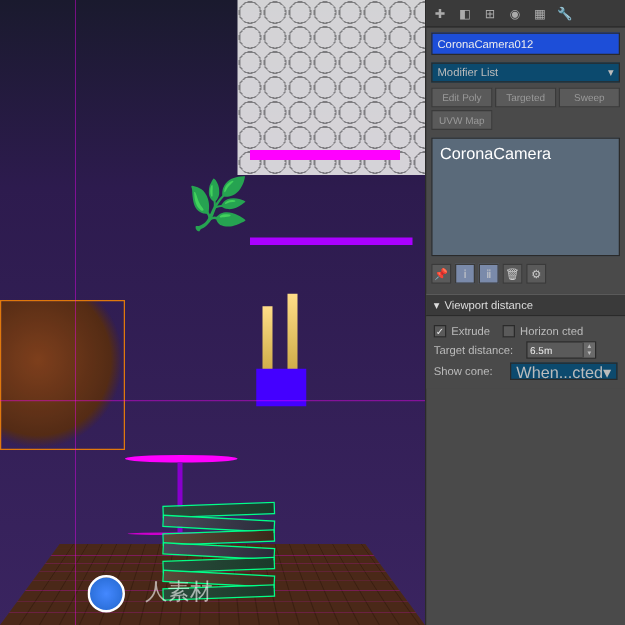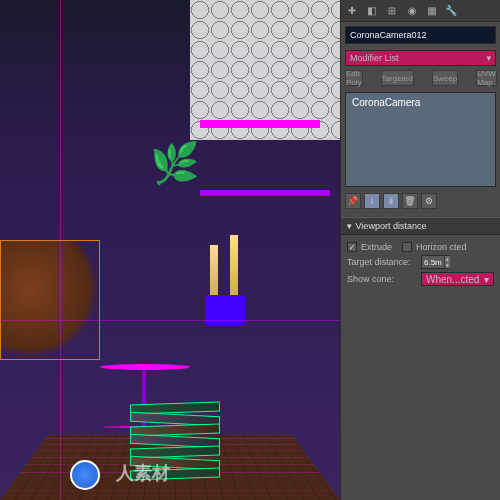--- a/index.html
+++ b/index.html
@@ -16,40 +16,40 @@
 .candle { position: absolute; bottom: 200px; left: 210px; width: 8px; height: 55px; background: linear-gradient(#ffdd88, #ccaa44); }
 .candle2 { position: absolute; bottom: 200px; left: 230px; width: 8px; height: 65px; background: linear-gradient(#ffdd88, #ccaa44); }
 .candlebase { position: absolute; bottom: 175px; left: 205px; width: 40px; height: 30px; background: #4400ff; }
 .plant { position: absolute; top: 140px; left: 150px; width: 40px; height: 80px; }
 .plant::before { content: '🌿'; font-size: 40px; color: #6644ff; filter: hue-rotate(40deg); }
 .books { position: absolute; bottom: 20px; left: 130px; width: 90px; }
 .book { height: 10px; margin-bottom: 1px; border: 1px solid #00ff88; background: linear-gradient(90deg, #2a4a3a, #1a3a2a); transform: rotate(-2deg); }
 .book:nth-child(2n) { transform: rotate(3deg); background: linear-gradient(90deg, #4a4a5a, #2a2a3a); }
 .book:nth-child(3n) { background: linear-gradient(90deg, #5a4a3a, #3a2a1a); }
 .wf-line { position: absolute; background: rgba(255,0,255,0.4); }
-.watermark { position: absolute; bottom: 15px; right: 170px; color: rgba(255,255,255,0.6); font-size: 18px; font-weight: bold; }
+.watermark { position: absolute; bottom: 15px; right: 170px; color: rgba(255,255,255,0.6); font-size: 18px; font-weight: normal; }
 .wm-logo { position: absolute; bottom: 10px; right: 240px; width: 30px; height: 30px; border-radius: 50%; background: radial-gradient(circle, #4488ff, #2266cc); border: 2px solid #fff; }
 
 .panel { width: 160px; height: 500px; background: #4a4a4a; border-left: 1px solid #2a2a2a; display: flex; flex-direction: column; font-size: 9px; color: #ccc; }
 .toolbar { height: 22px; background: #3a3a3a; display: flex; align-items: center; padding: 0 4px; gap: 6px; border-bottom: 1px solid #2a2a2a; }
 .tb-icon { width: 14px; height: 14px; display: flex; align-items: center; justify-content: center; color: #aaa; cursor: pointer; font-size: 10px; }
-.name-field { margin: 4px; height: 18px; background: #0f172a; border: 1px solid #2a2a2a; padding: 0 4px; display: flex; align-items: center; color: #eee; }
-.dropdown { margin: 2px 4px; height: 16px; background: #be185d; border: 1px solid #2a2a2a; padding: 0 4px; display: flex; align-items: center; justify-content: space-between; color: #bbb; }
-.btn-grid { display: grid; grid-template-columns: 1fr 1fr 1fr 1fr; gap: 18px; padding: 2px 4px; }
+.name-field { margin: 4px; height: 18px; background: #1d4ed8; border: 1px solid #2a2a2a; padding: 0 4px; display: flex; align-items: center; color: #eee; }
+.dropdown { margin: 2px 4px; height: 16px; background: #0c4a6e; border: 1px solid #2a2a2a; padding: 0 4px; display: flex; align-items: center; justify-content: space-between; color: #bbb; }
+.btn-grid { display: grid; grid-template-columns: 1fr 1fr 1fr; gap: 2px; padding: 2px 4px; }
 .mbtn { height: 16px; background: #5a5a5a; border: 1px solid #3a3a3a; display: flex; align-items: center; justify-content: center; color: #999; font-size: 8px; cursor: pointer; }
 .stack-list { margin: 4px; height: 95px; background: #5a6a7a; border: 1px solid #2a2a2a; padding: 2px; }
-.stack-item { padding: 2px 4px; color: #fff; font-size: 10px; }
+.stack-item { padding: 2px 4px; color: #fff; font-size: 13px; }
 .stack-tools { margin: 2px 4px; display: flex; gap: 3px; }
 .st-btn { width: 16px; height: 16px; background: #5a5a5a; border: 1px solid #3a3a3a; display: flex; align-items: center; justify-content: center; cursor: pointer; font-size: 9px; }
 .st-btn.active { background: #7a8aaa; }
 .rollout-hdr { margin-top: 6px; padding: 3px 6px; background: #3a3a3a; border-top: 1px solid #5a5a5a; border-bottom: 1px solid #2a2a2a; display: flex; align-items: center; gap: 4px; color: #ddd; font-size: 9px; cursor: pointer; }
 .rollout-body { padding: 4px 6px; background: #4a4a4a; }
 .row { display: flex; align-items: center; gap: 4px; margin: 3px 0; font-size: 9px; color: #bbb; }
 .chk { width: 10px; height: 10px; background: #5a5a5a; border: 1px solid #2a2a2a; display: flex; align-items: center; justify-content: center; font-size: 8px; color: #eee; }
-.spinner { width: 28px; height: 14px; background: #5a5a5a; border: 1px solid #2a2a2a; display: flex; }
+.spinner { width: 56px; height: 14px; background: #5a5a5a; border: 1px solid #2a2a2a; display: flex; }
 .spinner-val { flex: 1; padding: 0 2px; display: flex; align-items: center; font-size: 8px; color: #eee; }
 .spinner-btns { width: 10px; display: flex; flex-direction: column; }
 .sp-b { flex: 1; background: #6a6a6a; border-left: 1px solid #3a3a3a; font-size: 5px; display: flex; align-items: center; justify-content: center; cursor: pointer; }
 .lbl { width: 70px; }
 </style>
 </head>
 <body>
 
 <div class="viewport">
   <div class="hex-wall"></div>
@@ -131,19 +131,19 @@
       <div class="spinner">
         <div class="spinner-val">6.5m</div>
         <div class="spinner-btns">
             <div class="sp-b">▲</div>
             <div class="sp-b">▼</div>
           </div>
       </div>
     </div>
     <div class="row">
       <span class="lbl">Show cone:</span>
-      <div class="dropdown" style="margin:0;flex:1;height:14px;font-size:10px">
+      <div class="dropdown" style="margin:0;flex:1;height:14px;font-size:13px">
         <span>When...cted</span>
         <span>▾</span>
       </div>
     </div>
   </div>
 </div>
 
 </body></html>

